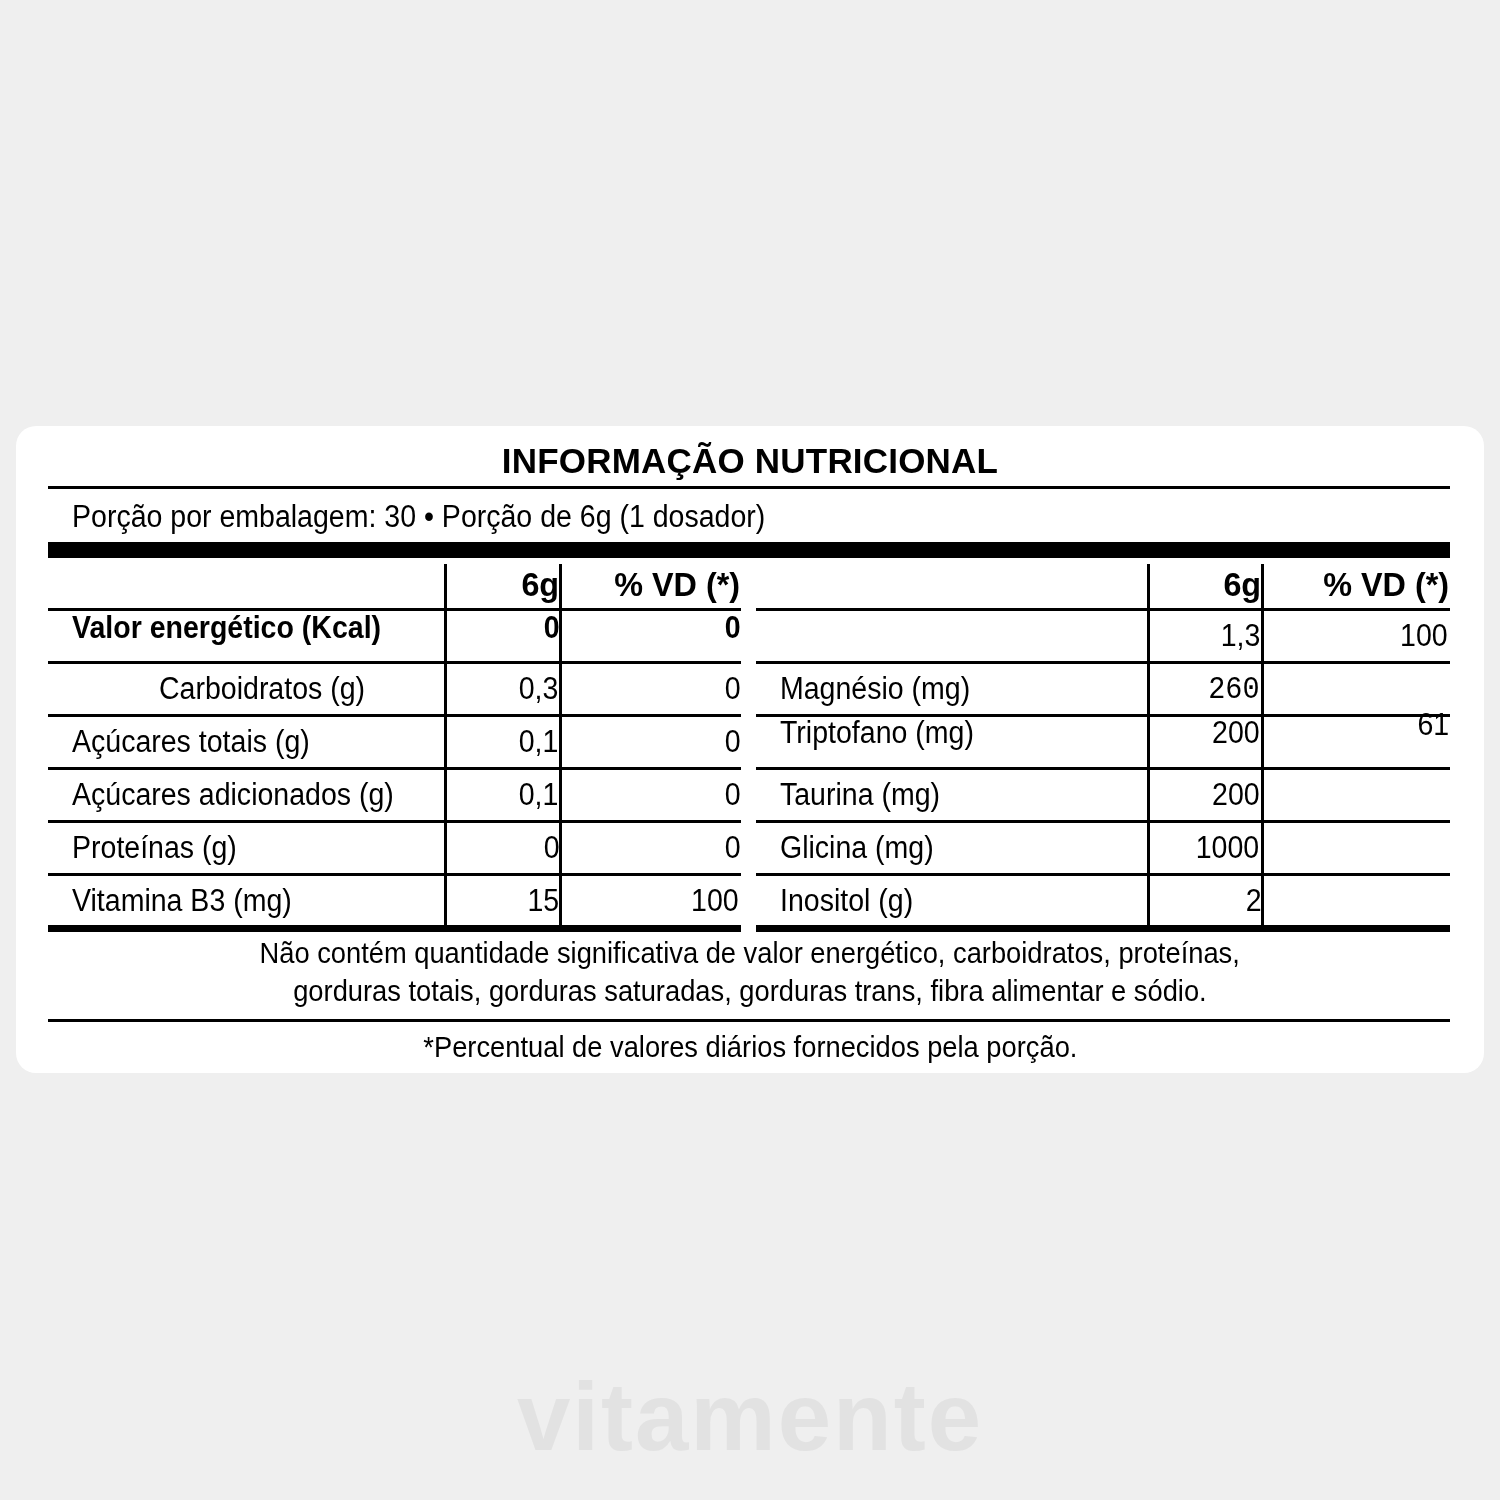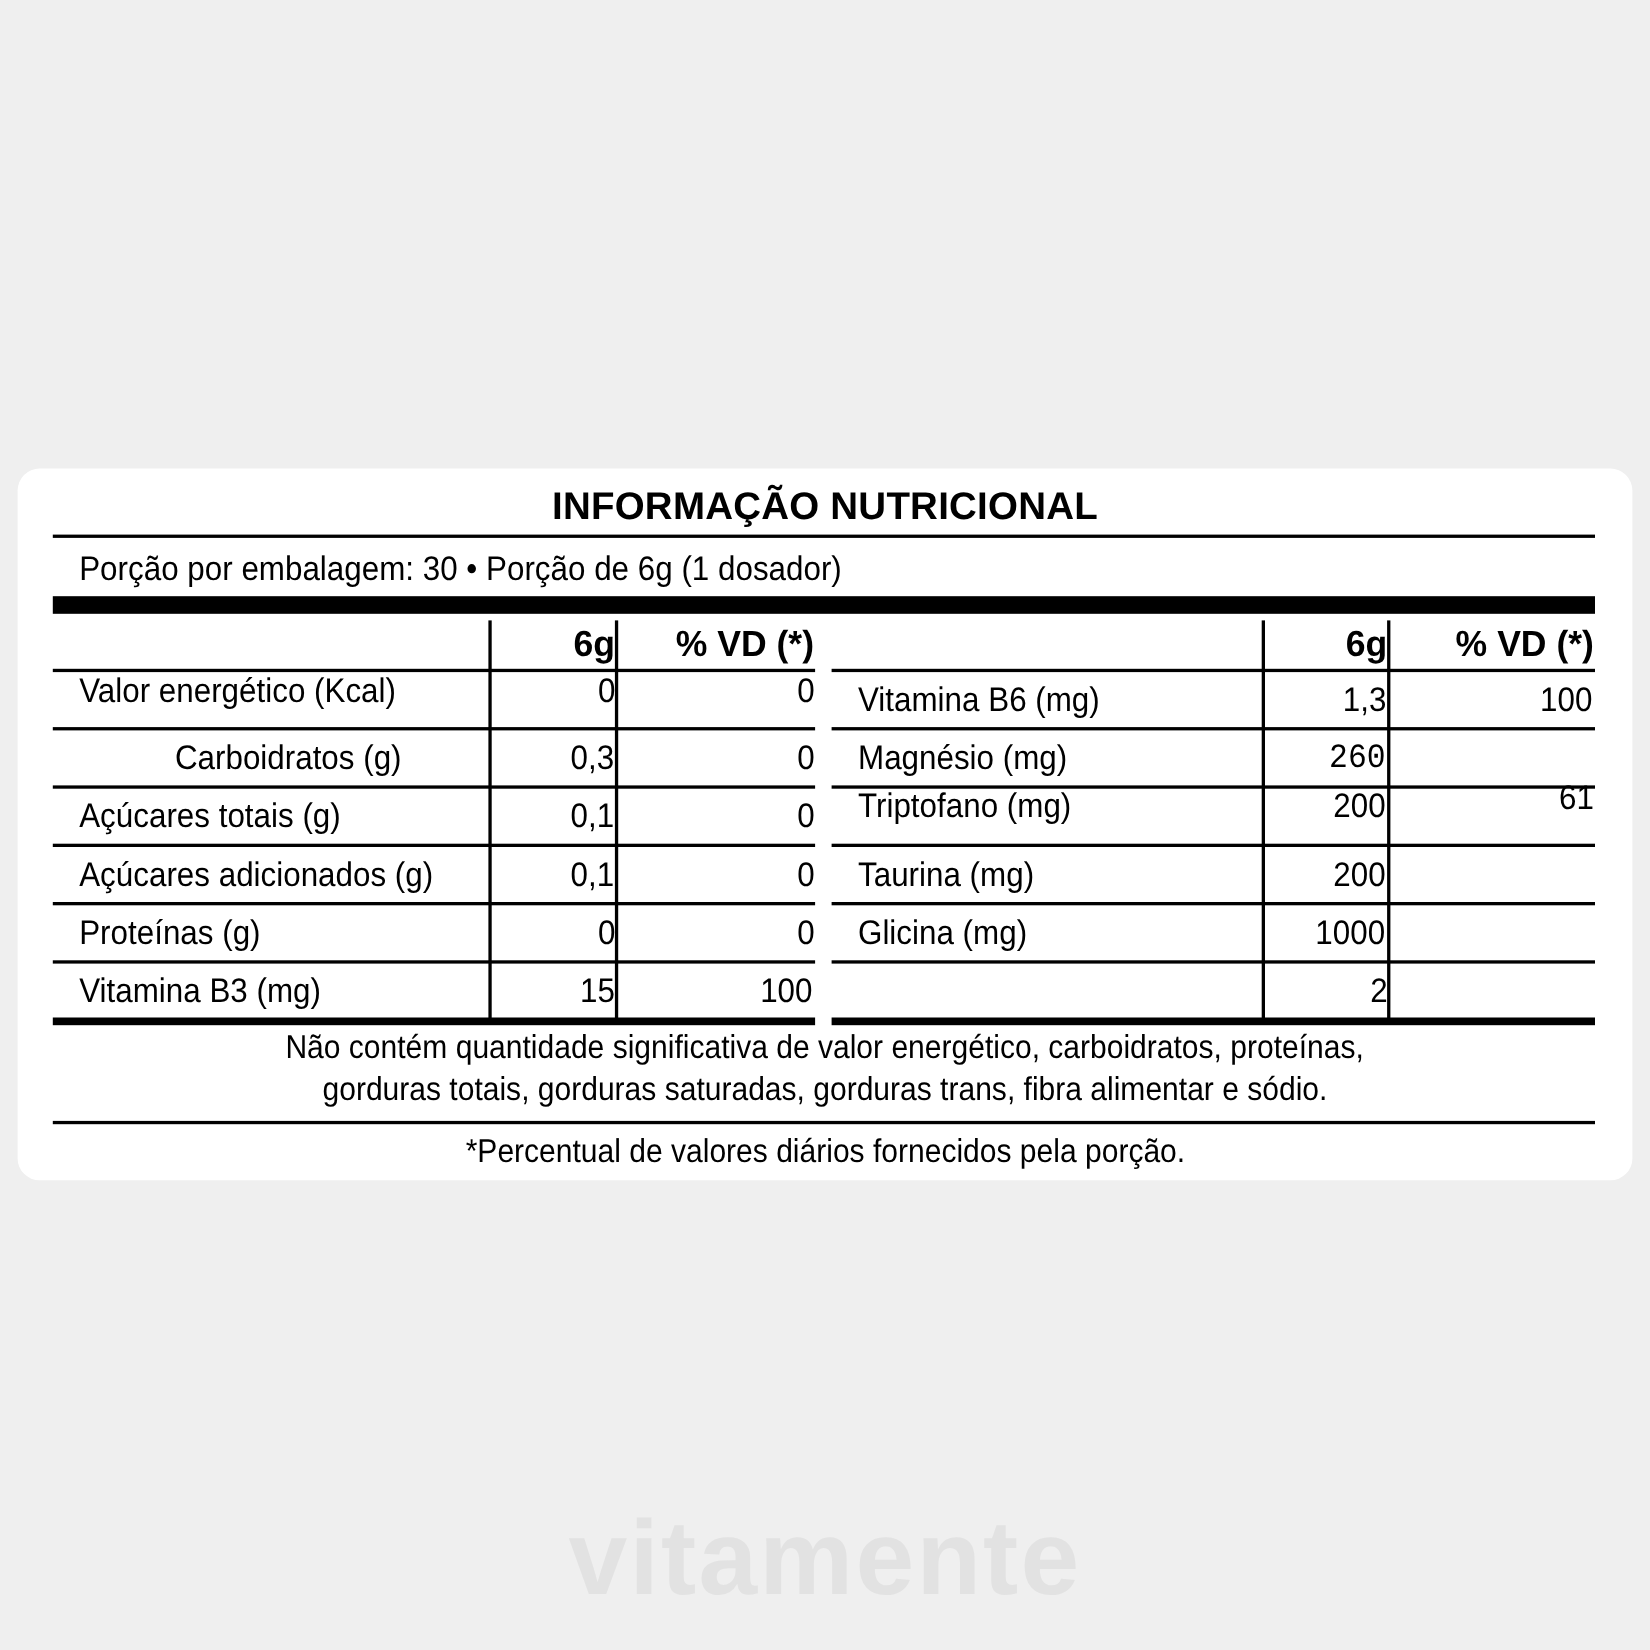--- a/index.html
+++ b/index.html
@@ -83,21 +83,21 @@
 <div class="tbl left" id="tblLeft">
     <div class="row hdr" style="top: 0px; height: 47px;">
       <div class="cell num" style="left:397px;width:115px;">
         <span class="t">6g</span>
       </div>
       <div class="cell num" style="left:512px;width:181px;">
         <span class="t">% VD (*)</span>
       </div>
     </div>
     <div class="rowline" style="top: 47px;"></div>
-    <div class="row" style="top: 50px; height: 34px;">
+    <div class="row" style="top: 50px; height: 34px; font-weight: bold;">
       <div class="cell name" style="left:0;width:397px;">
         <span class="t">Valor energético (Kcal)</span>
       </div>
       <div class="cell num" style="left:397px;width:115px;">
         <span class="t">0</span>
       </div>
       <div class="cell num" style="left:512px;width:181px;">
         <span class="t">0</span>
       </div>
     </div>
@@ -170,23 +170,20 @@
     <div class="row hdr" style="top: 0px; height: 47px;">
       <div class="cell num" style="left:392px;width:114px;">
         <span class="t">6g</span>
       </div>
       <div class="cell num" style="left:506px;width:188px;">
         <span class="t">% VD (*)</span>
       </div>
     </div>
     <div class="rowline" style="top: 47px;"></div>
     <div class="row" style="top: 50px; height: 50px;">
-      <div class="cell name" style="left:0;width:392px;">
-        <span class="t">Vitamina B6 (mg)</span>
-      </div>
       <div class="cell num" style="left:392px;width:114px;">
         <span class="t">1,3</span>
       </div>
       <div class="cell num" style="left:506px;width:188px;">
         <span class="t">100</span>
       </div>
     </div>
     <div class="rowline" style="top: 100px;"></div>
     <div class="row" style="top: 103px; height: 50px;">
       <div class="cell name" style="left:0;width:392px;">
@@ -230,20 +227,23 @@
       </div>
       <div class="cell num" style="left:392px;width:114px;">
         <span class="t">1000</span>
       </div>
       <div class="cell num" style="left:506px;width:188px;">
         <span class="t"></span>
       </div>
     </div>
     <div class="rowline" style="top: 312px;"></div>
     <div class="row" style="top: 315px; height: 50px;">
+      <div class="cell name" style="left:0;width:392px;">
+        <span class="t">Inositol (g)</span>
+      </div>
       <div class="cell num" style="left:392px;width:114px;">
         <span class="t">2</span>
       </div>
       <div class="cell num" style="left:506px;width:188px;">
         <span class="t"></span>
       </div>
     </div>
     <div class="rowline" style="top: 364px; height: 7px;"></div>
     <div class="vline" style="left: 391px; top: 3px; height: 367px;"></div>
     <div class="vline" style="left: 505px; top: 3px; height: 367px;"></div>

